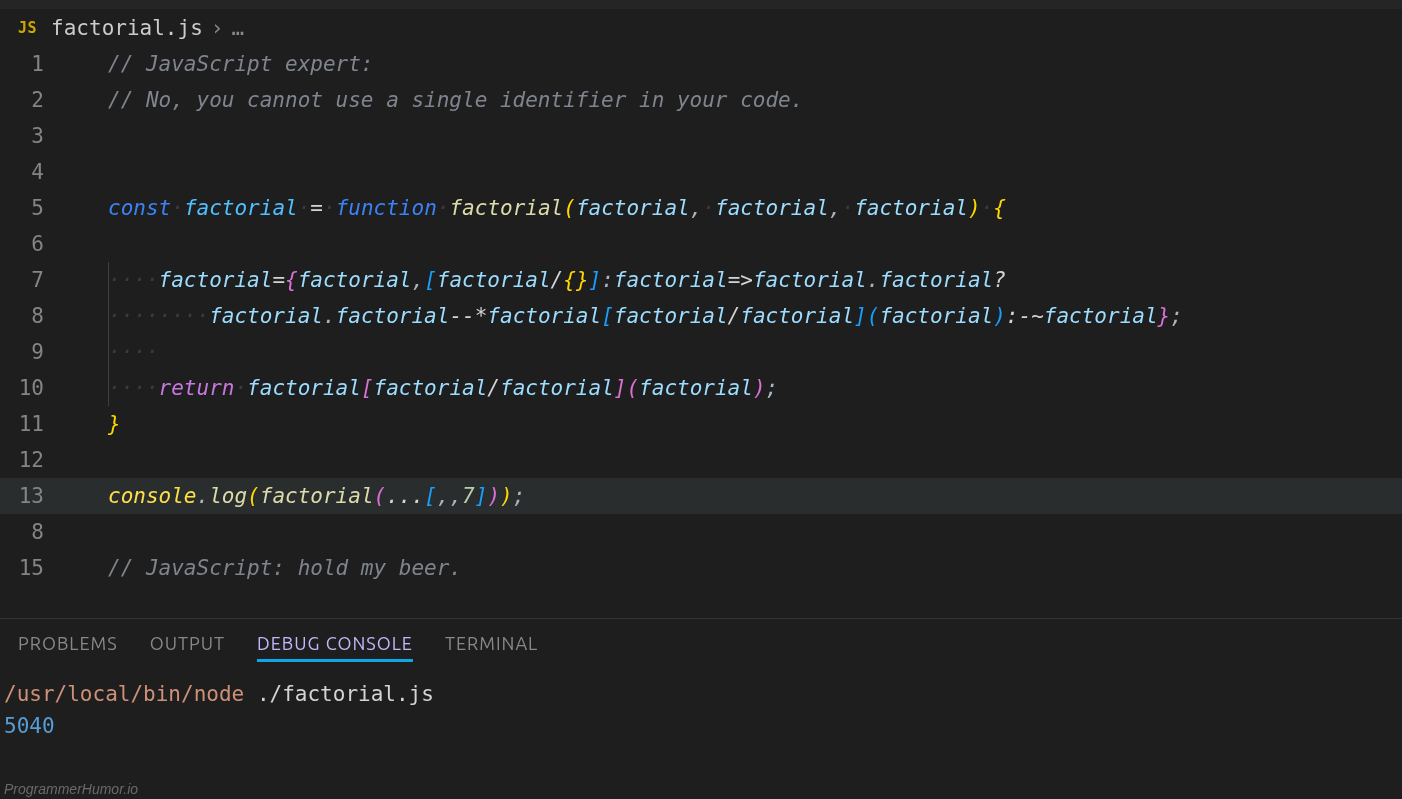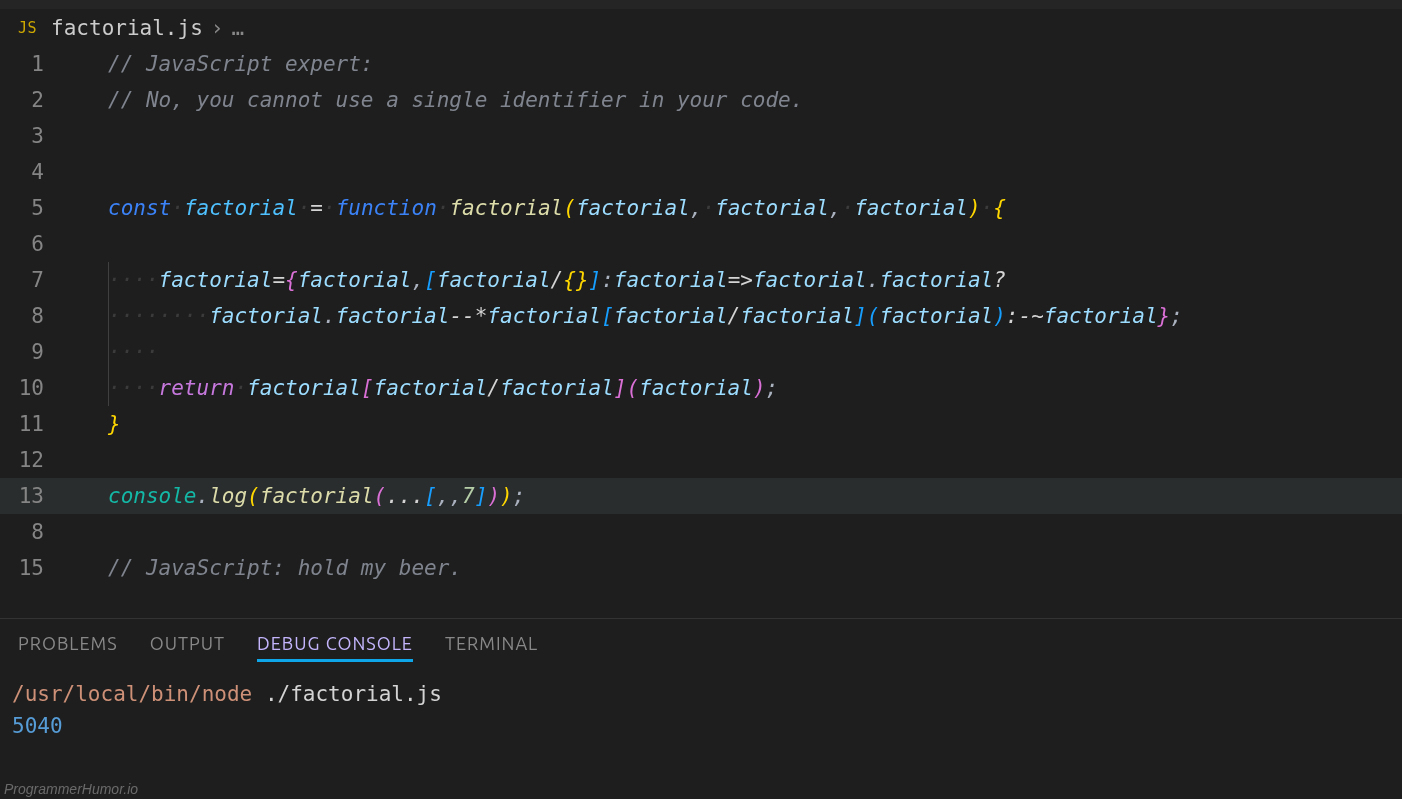--- a/index.html
+++ b/index.html
@@ -10,21 +10,21 @@
     font-size: 21px;
     color: #d4d4d4;
     position: relative;
   }
   .tab-strip { height: 10px; background: #252526; border-bottom: 1px solid #1e1e1e; }
   .breadcrumb {
     display: flex; align-items: center; gap: 8px;
     padding: 6px 16px 6px 18px; color: #cccccc; font-size: 21px;
   }
   .js-badge {
-    color: #cca700; font-weight: 400; font-size: 15px; letter-spacing: 0.5px;
+    color: #cca700; font-weight: 700; font-size: 15px; letter-spacing: 0.5px;
     margin-right: 6px;
     text-align: center;
   }
   .chev { color: #888; }
   .crumb-rest { color: #888; }
   .editor {
     line-height: 36px;
     padding-left: 0;
   }
   .line {
@@ -41,21 +41,21 @@
   .indent-guide {
     position: absolute; left: 0; top: 0; bottom: 0; width: 1px;
     background: #404040;
   }
   
   .tok-comment   { color: #7f848e; }
   .tok-keyword   { color: #3b82f6; }
   .tok-storage   { color: #c678dd; }
   .tok-func      { color: #dcdcaa; }
   .tok-var       { color: #9cdcfe; }
-  .tok-ident     { color: #14b8a6; }
+  .tok-ident     { color: #fde047; }
   .tok-const     { color: #4fc1ff; }
   .tok-punc      { color: #abb2bf; }
   .tok-brace-y   { color: #ffd700; }
   .tok-brace-p   { color: #da70d6; }
   .tok-brace-b   { color: #179fff; }
   .tok-num       { color: #b5cea8; }
   .tok-op        { color: #d4d4d4; }
 
   .panel {
     position: absolute; left: 0; right: 0; bottom: 0; top: 618px;
@@ -63,21 +63,21 @@
     display: flex; flex-direction: column;
   }
   .panel-tabs {
     display: flex; gap: 32px; padding: 14px 18px 6px 18px;
     font-family: -apple-system, "Segoe UI", Ubuntu, sans-serif;
     font-size: 18px; letter-spacing: 1px;
   }
   .ptab { color: #888; cursor: pointer; padding-bottom: 6px; }
   .ptab.active { color: #c4b5fd; border-bottom: 3px solid #0ea5e9; }
   .panel-body {
-    padding: 10px 12px; font-size: 21px; line-height: 32px;
+    padding: 10px 4px; font-size: 21px; line-height: 32px;
   }
   .run-path   { color: #ce9178; }
   .run-file   { color: #d4d4d4; }
   .run-output { color: #569cd6; }
   .watermark {
     position: absolute; left: 4px; bottom: 2px;
     font-family: "Segoe UI", sans-serif; font-style: italic;
     font-size: 14px; color: #6a6a6a;
   }
 </style>

